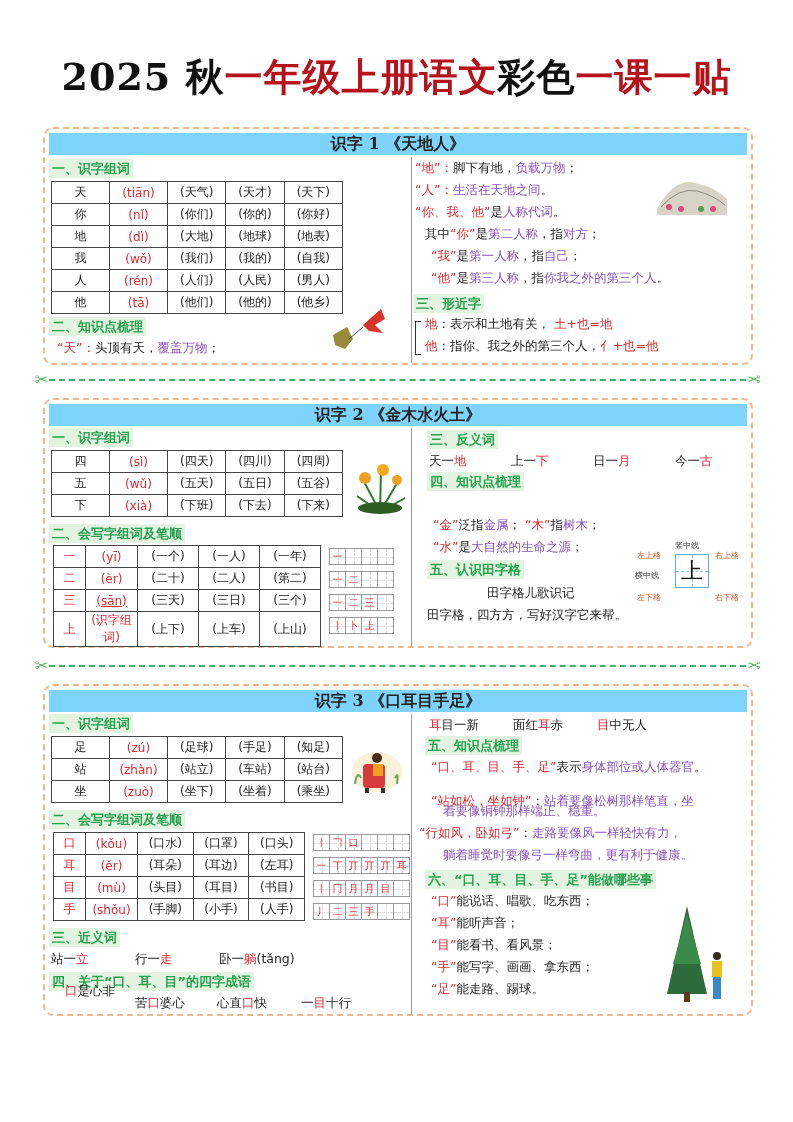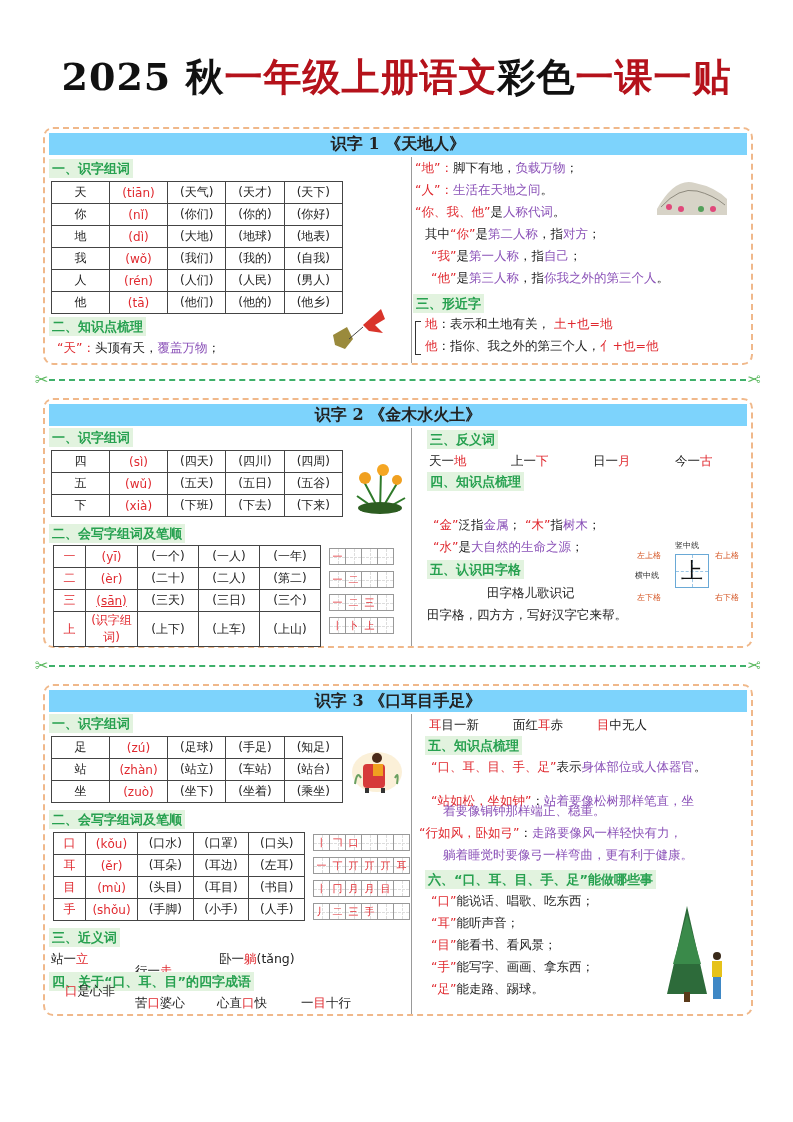--- a/index.html
+++ b/index.html
@@ -375,21 +375,21 @@
         <div class="gcell"><span>二</span></div>
         <div class="gcell"><span>三</span></div>
         <div class="gcell"><span>手</span></div>
         <div class="gcell"><span></span></div>
         <div class="gcell"><span></span></div>
       </div>
     </div>
   <div class="sec" style="left:4px;top:242px;">三、近义词</div>
   <div id="syn3">
       <div class="txt" style="left: 6px; top: 264px;"><span>站一</span><span class="r">立</span></div>
-      <div class="txt" style="left: 90px; top: 264px; margin-top: 12px;"><span>行一</span><span class="r">走</span></div>
+      <div class="txt" style="left: 90px; top: 264px;"><span>行一</span><span class="r">走</span></div>
       <div class="txt" style="left: 174px; top: 264px;"><span>卧一</span><span class="r">躺</span><span>(tǎng)</span></div>
     </div>
   <div class="sec" style="left:4px;top:286px;">四、关于“口、耳、目”的四字成语</div>
   <div id="idi3a">
       <div class="txt" style="left: 6px; top: 296px; margin-left: 14px;"><span></span><span class="r">口</span><span>是心非</span></div>
       <div class="txt" style="left: 90px; top: 308px;"><span>苦</span><span class="r">口</span><span>婆心</span></div>
       <div class="txt" style="left: 172px; top: 308px;"><span>心直</span><span class="r">口</span><span>快</span></div>
       <div class="txt" style="left: 256px; top: 308px;"><span>一</span><span class="r">目</span><span>十行</span></div>
     </div>
 

